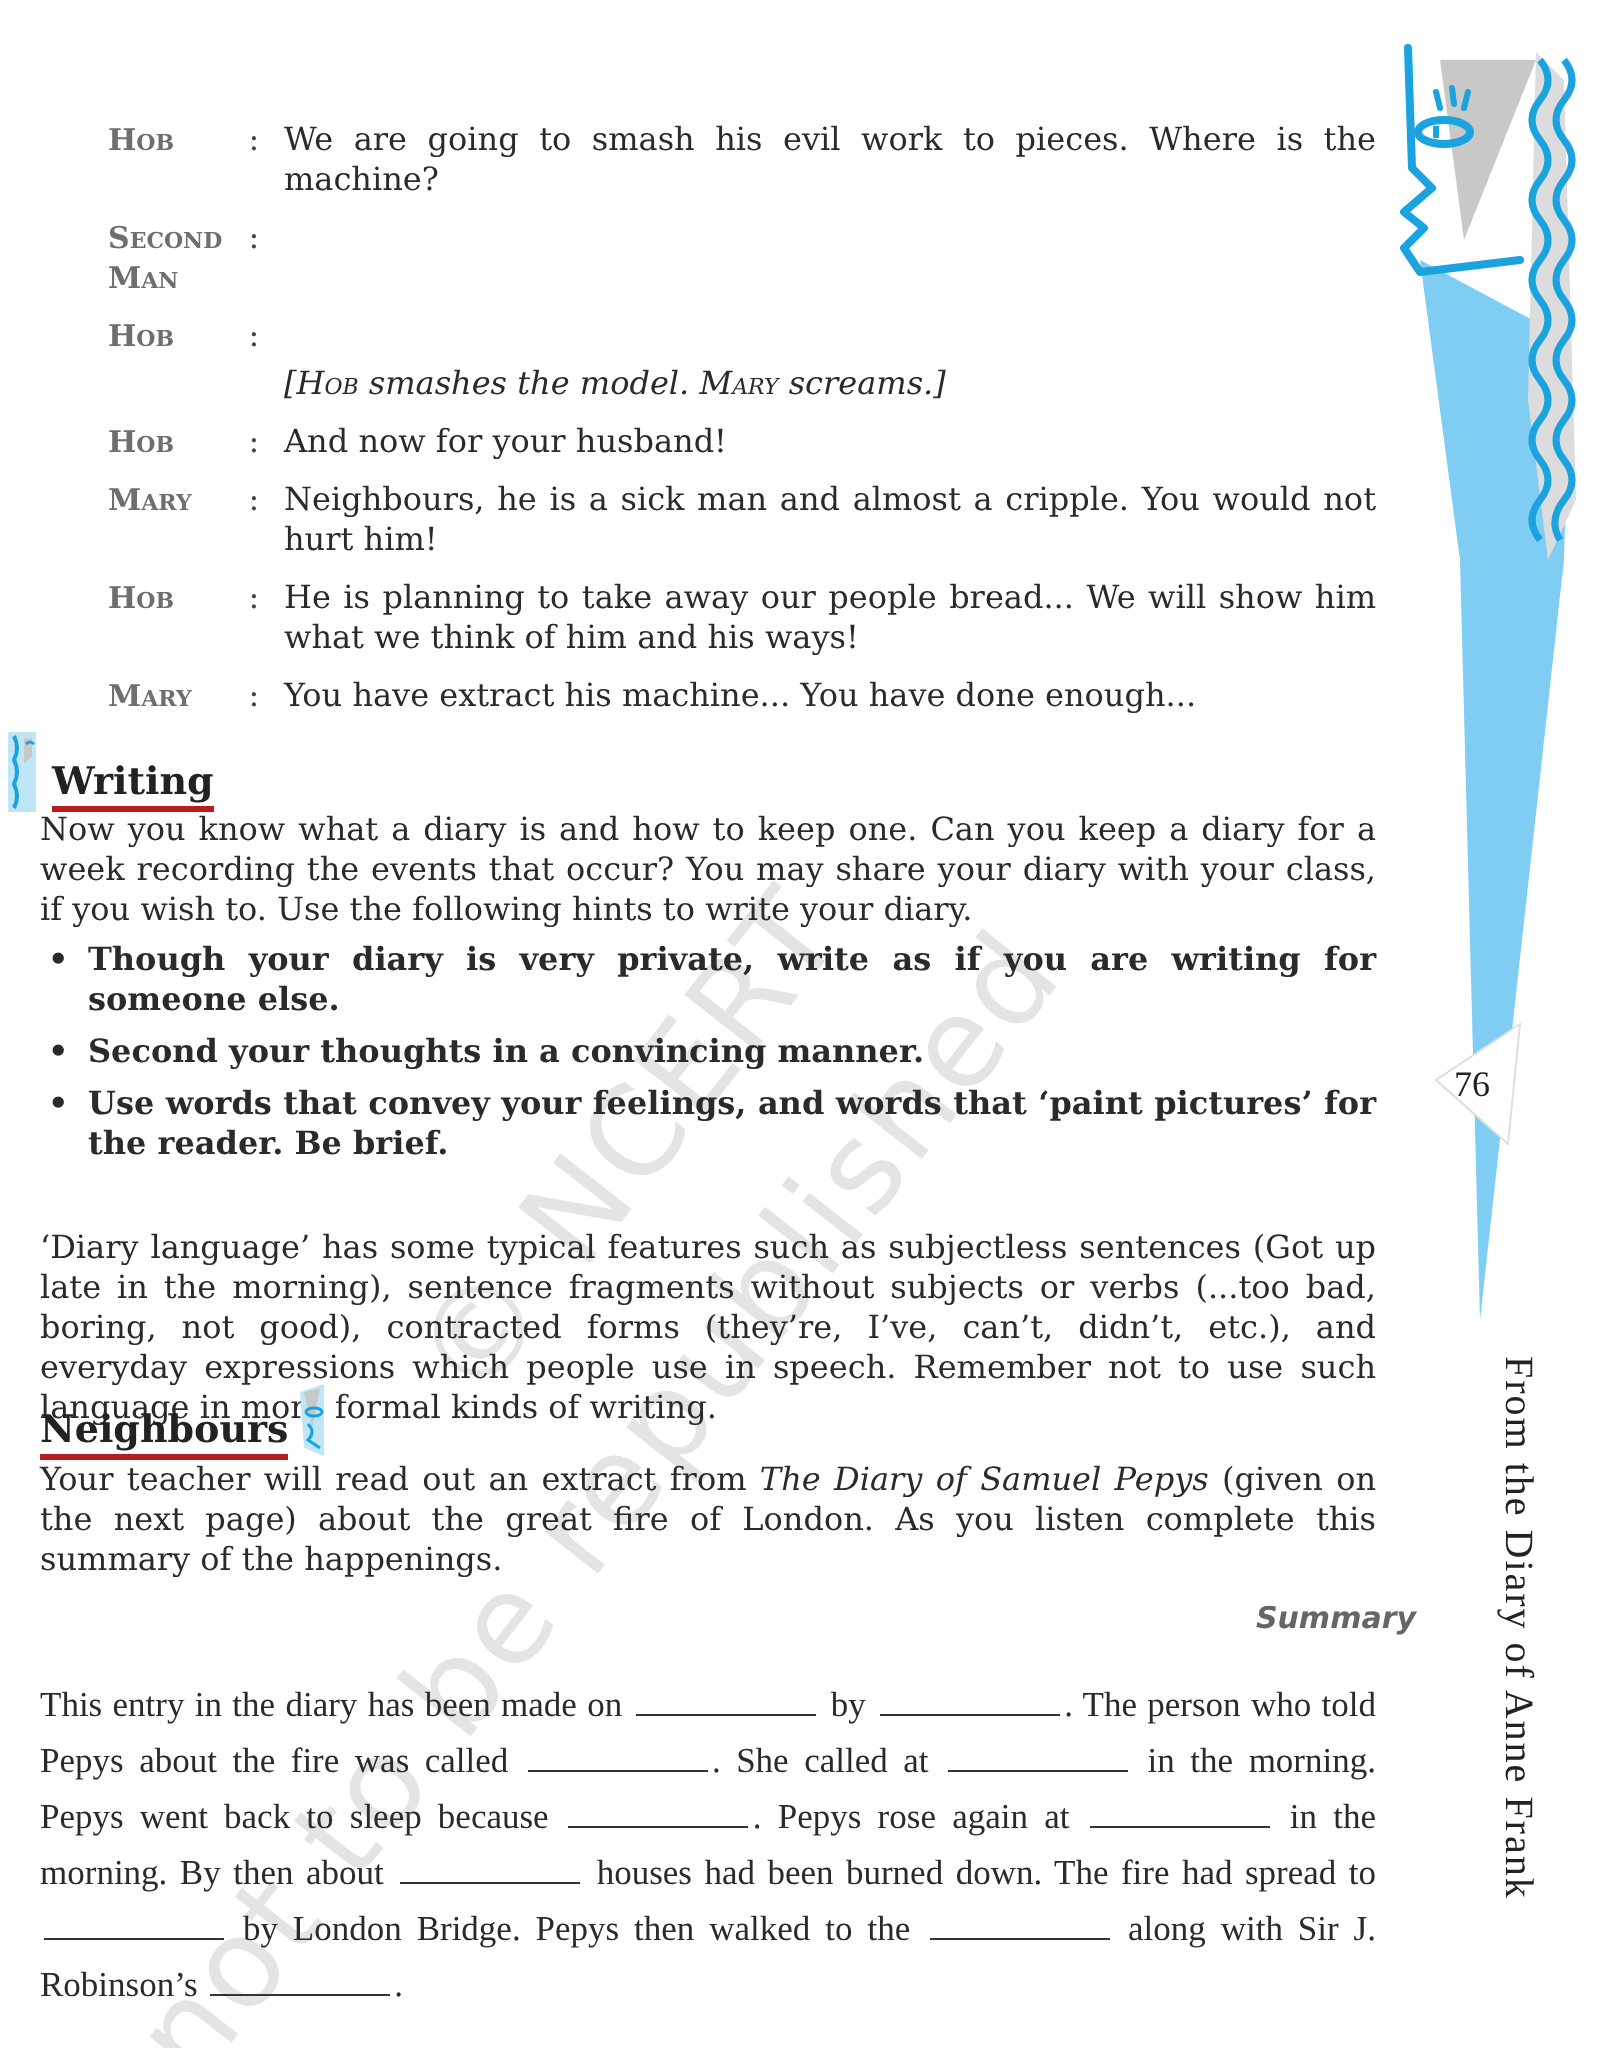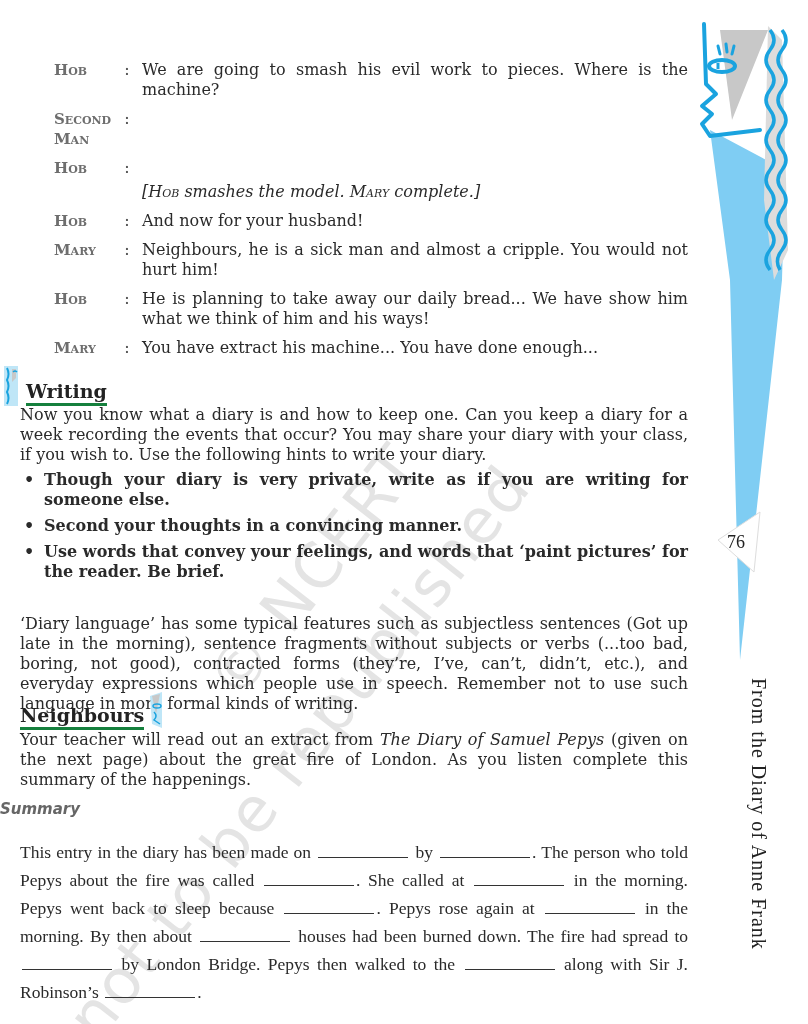--- a/index.html
+++ b/index.html
@@ -23,35 +23,35 @@
   .speaker { width:58px; font-variant:small-caps; font-weight:bold; color:#6e6e6e; font-size:15px; line-height:20px; }
   .colon { width:30px; text-align:center; color:#444; }
   .speech { flex:1; text-align:justify; }
   .stage { font-style:italic; }
   .stage .sc { font-variant:small-caps; }
 
   
   .heading { position:absolute; display:flex; align-items:flex-end; }
   .heading .htext {
     font-family:"DejaVu Serif", serif; font-weight:bold; font-size:19px; color:#222;
-    border-bottom:3px solid #15803d; padding-bottom:1px;
+    border-bottom:3px solid #b91c1c; padding-bottom:1px;
   }
   .writing-h { left:4px; top:366px; }
   .listening-h { left:20px; top:690px; }
   .hicon { width:20px; height:40px; margin-right:2px; }
   .hicon2 { width:20px; height:40px; margin-left:2px; }
 
   .para { position:absolute; left:20px; width:668px; font-size:16px; line-height:20px; text-align:justify; }
   .p1 { top:405px; }
   .bullets { position:absolute; left:20px; top:470px; width:668px; margin:0; padding:0; list-style:none; font-size:16px; line-height:20px; }
   .bullets li { position:relative; padding-left:24px; margin-bottom:6px; text-align:justify;font-weight:bold; }
   .bullets li::before { content:"•"; position:absolute; left:4px; }
   .p2 { top:566px;margin-top:48px; }
   .p3 { top:730px; }
-  .summary-title { position:absolute; left:0; width:708px; top:800px; text-align:left;
+  .summary-title { position:absolute; left:0; width:708px; top:800px; text-align:right;
     font-family:"DejaVu Sans", sans-serif; font-weight:bold; font-style:italic; font-size:15px; color:#666; }
   .summary { position:absolute; left:20px; top:838px; width:668px; font-size:16px; line-height:28px; text-align:justify; font-family:"Liberation Serif", serif; font-size:17.5px; }
   .blank { display:inline-block; width:90px; border-bottom:1.5px solid #333; height:12px; margin:0 2px; }
 
   
   .deco { position:absolute; left:690px; top:20px; width:118px; height:660px; }
   .page-num { position:absolute; left:727px; top:532px; font-family:"Liberation Serif", serif; font-size:18px; color:#222; }
   .running-title {
     position:absolute; left:750px; top:678px; width:20px; height:260px;
     writing-mode:vertical-rl; font-family:"Liberation Serif", serif; font-size:20px; color:#222;
@@ -76,36 +76,36 @@
       <span class="speaker">Second Man</span>
       <span class="colon">:</span>
     </div>
     <div class="dline" style="margin-bottom:4px">
       <span class="speaker">Hob</span>
       <span class="colon">:</span>
     </div>
     <div class="dline">
       <span class="speaker"></span>
       <span class="colon"></span>
-      <span class="speech stage"><span>[</span><span class="sc">Hob</span><span> smashes the model. </span><span class="sc">Mary</span><span> complete.]</span></span>
+      <span class="speech stage"><span>[</span><span class="sc">Hob</span><span> smashes the model. </span><span class="sc">Mary</span><span> screams.]</span></span>
     </div>
     <div class="dline">
       <span class="speaker">Hob</span>
       <span class="colon">:</span>
       <span class="speech">And now for your husband!</span>
     </div>
     <div class="dline">
       <span class="speaker">Mary</span>
       <span class="colon">:</span>
       <span class="speech">Neighbours, he is a sick man and almost a cripple. You would not hurt him!</span>
     </div>
     <div class="dline">
       <span class="speaker">Hob</span>
       <span class="colon">:</span>
-      <span class="speech">He is planning to take away our daily bread... We have show him what we think of him and his ways!</span>
+      <span class="speech">He is planning to take away our people bread... We will show him what we think of him and his ways!</span>
     </div>
     <div class="dline">
       <span class="speaker">Mary</span>
       <span class="colon">:</span>
       <span class="speech">You have extract his machine... You have done enough...</span>
     </div>
   </div>
 
   <div class="heading writing-h">
     <svg class="hicon" viewBox="0 0 20 40">

